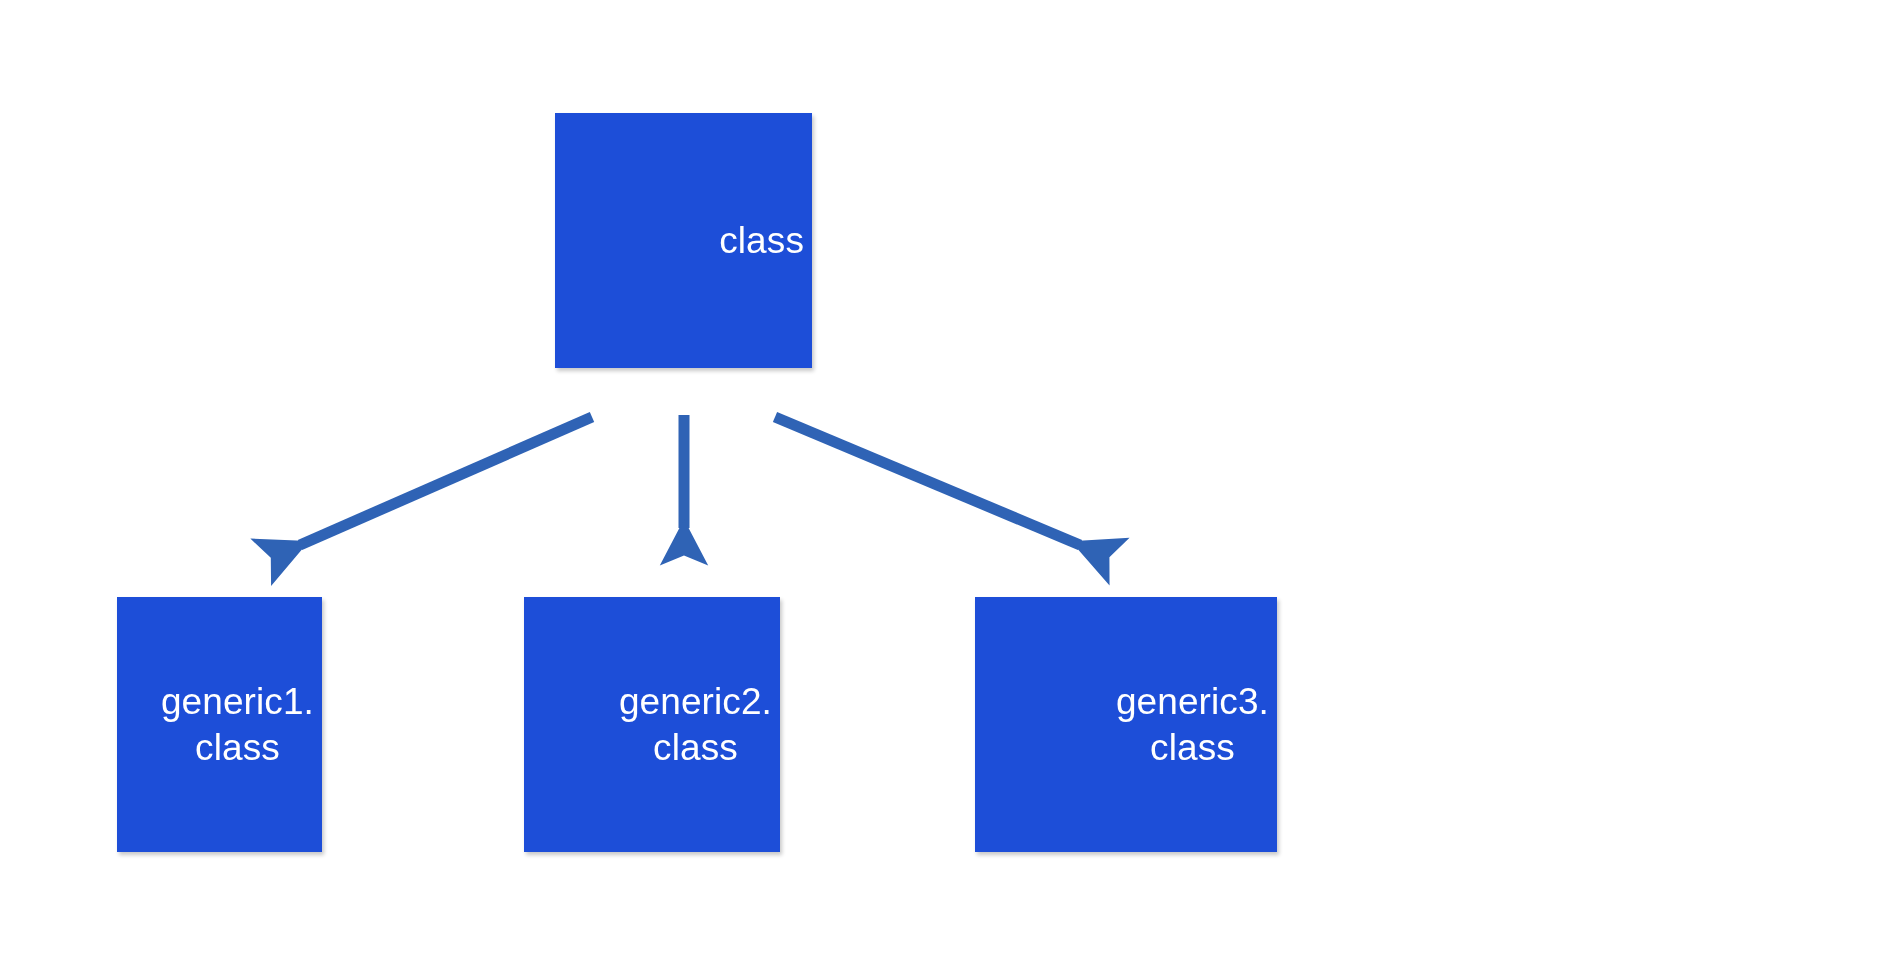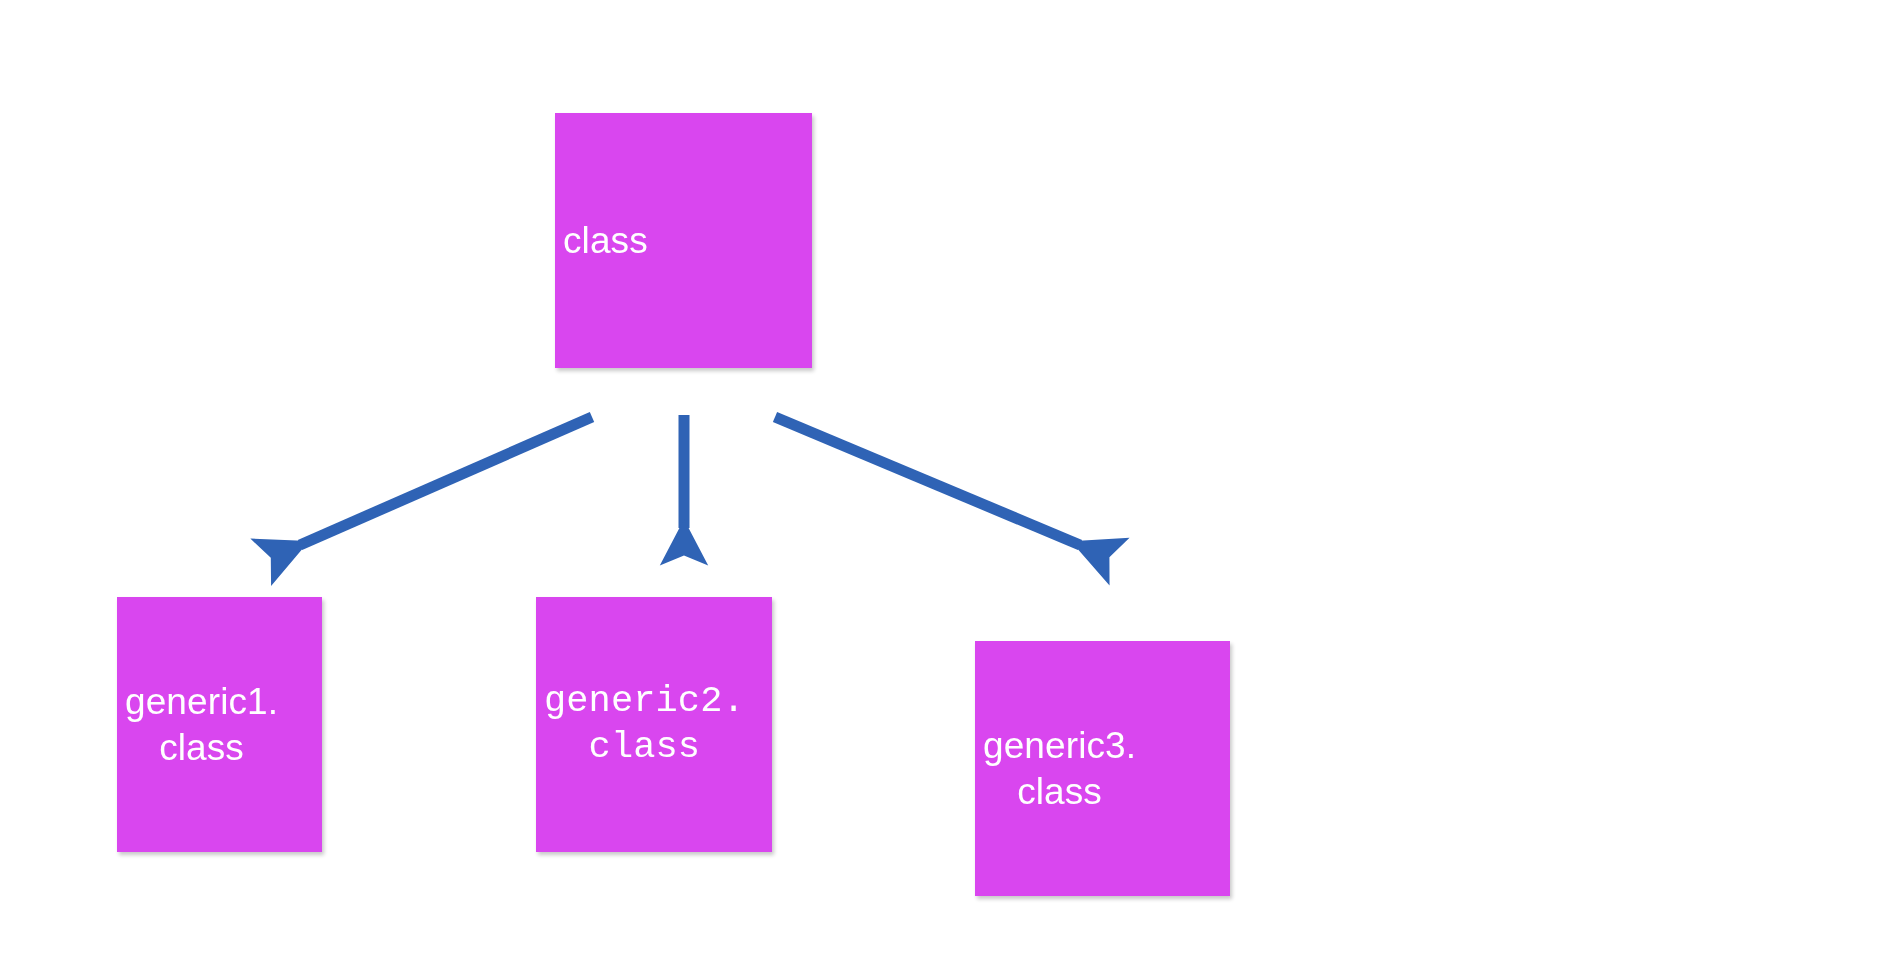--- a/index.html
+++ b/index.html
@@ -22,25 +22,25 @@
   #arrow-layer {
     position: absolute;
     left: 0;
     top: 0;
     width: 1900px;
     height: 970px;
     pointer-events: none;
   }
   .node-box {
     position: absolute;
-    background: #d946ef;
+    background: #1d4ed8;
     color: #ffffff;
     display: flex;
     align-items: center;
-    justify-content: flex-start;
+    justify-content: flex-end;
     text-align: center;
     box-sizing: border-box;
     box-shadow: 2px 3px 4px rgba(0,0,0,0.22);
   }
   .node-label {
     font-size: 37px;
     line-height: 1.22;
     color: #ffffff;
     letter-spacing: 0.1px;
     white-space: pre-line;
@@ -52,32 +52,30 @@
     width: 257px;
     height: 255px;
   }
   #node-generic1 {
     left: 117px;
     top: 597px;
     width: 205px;
     height: 255px;
   }
   #node-generic2 {
-    left: 536px;
+    left: 524px;
     top: 597px;
-    width: 236px;
+    width: 256px;
     height: 255px;
-    font-family: Liberation Mono, monospace;
   }
   #node-generic3 {
     left: 975px;
     top: 597px;
-    width: 255px;
+    width: 302px;
     height: 255px;
-    margin-top: 44px;
   }
 </style>
 </head>
 <body>
 
 <div id="canvas">
 
   <svg id="arrow-layer" viewBox="0 0 1900 970" width="1900" height="970" xmlns="http://www.w3.org/2000/svg">
     <defs>
       <marker id="head-left" markerWidth="5.2" markerHeight="5.2" refX="1.1" refY="2.6" orient="auto" markerUnits="strokeWidth">

